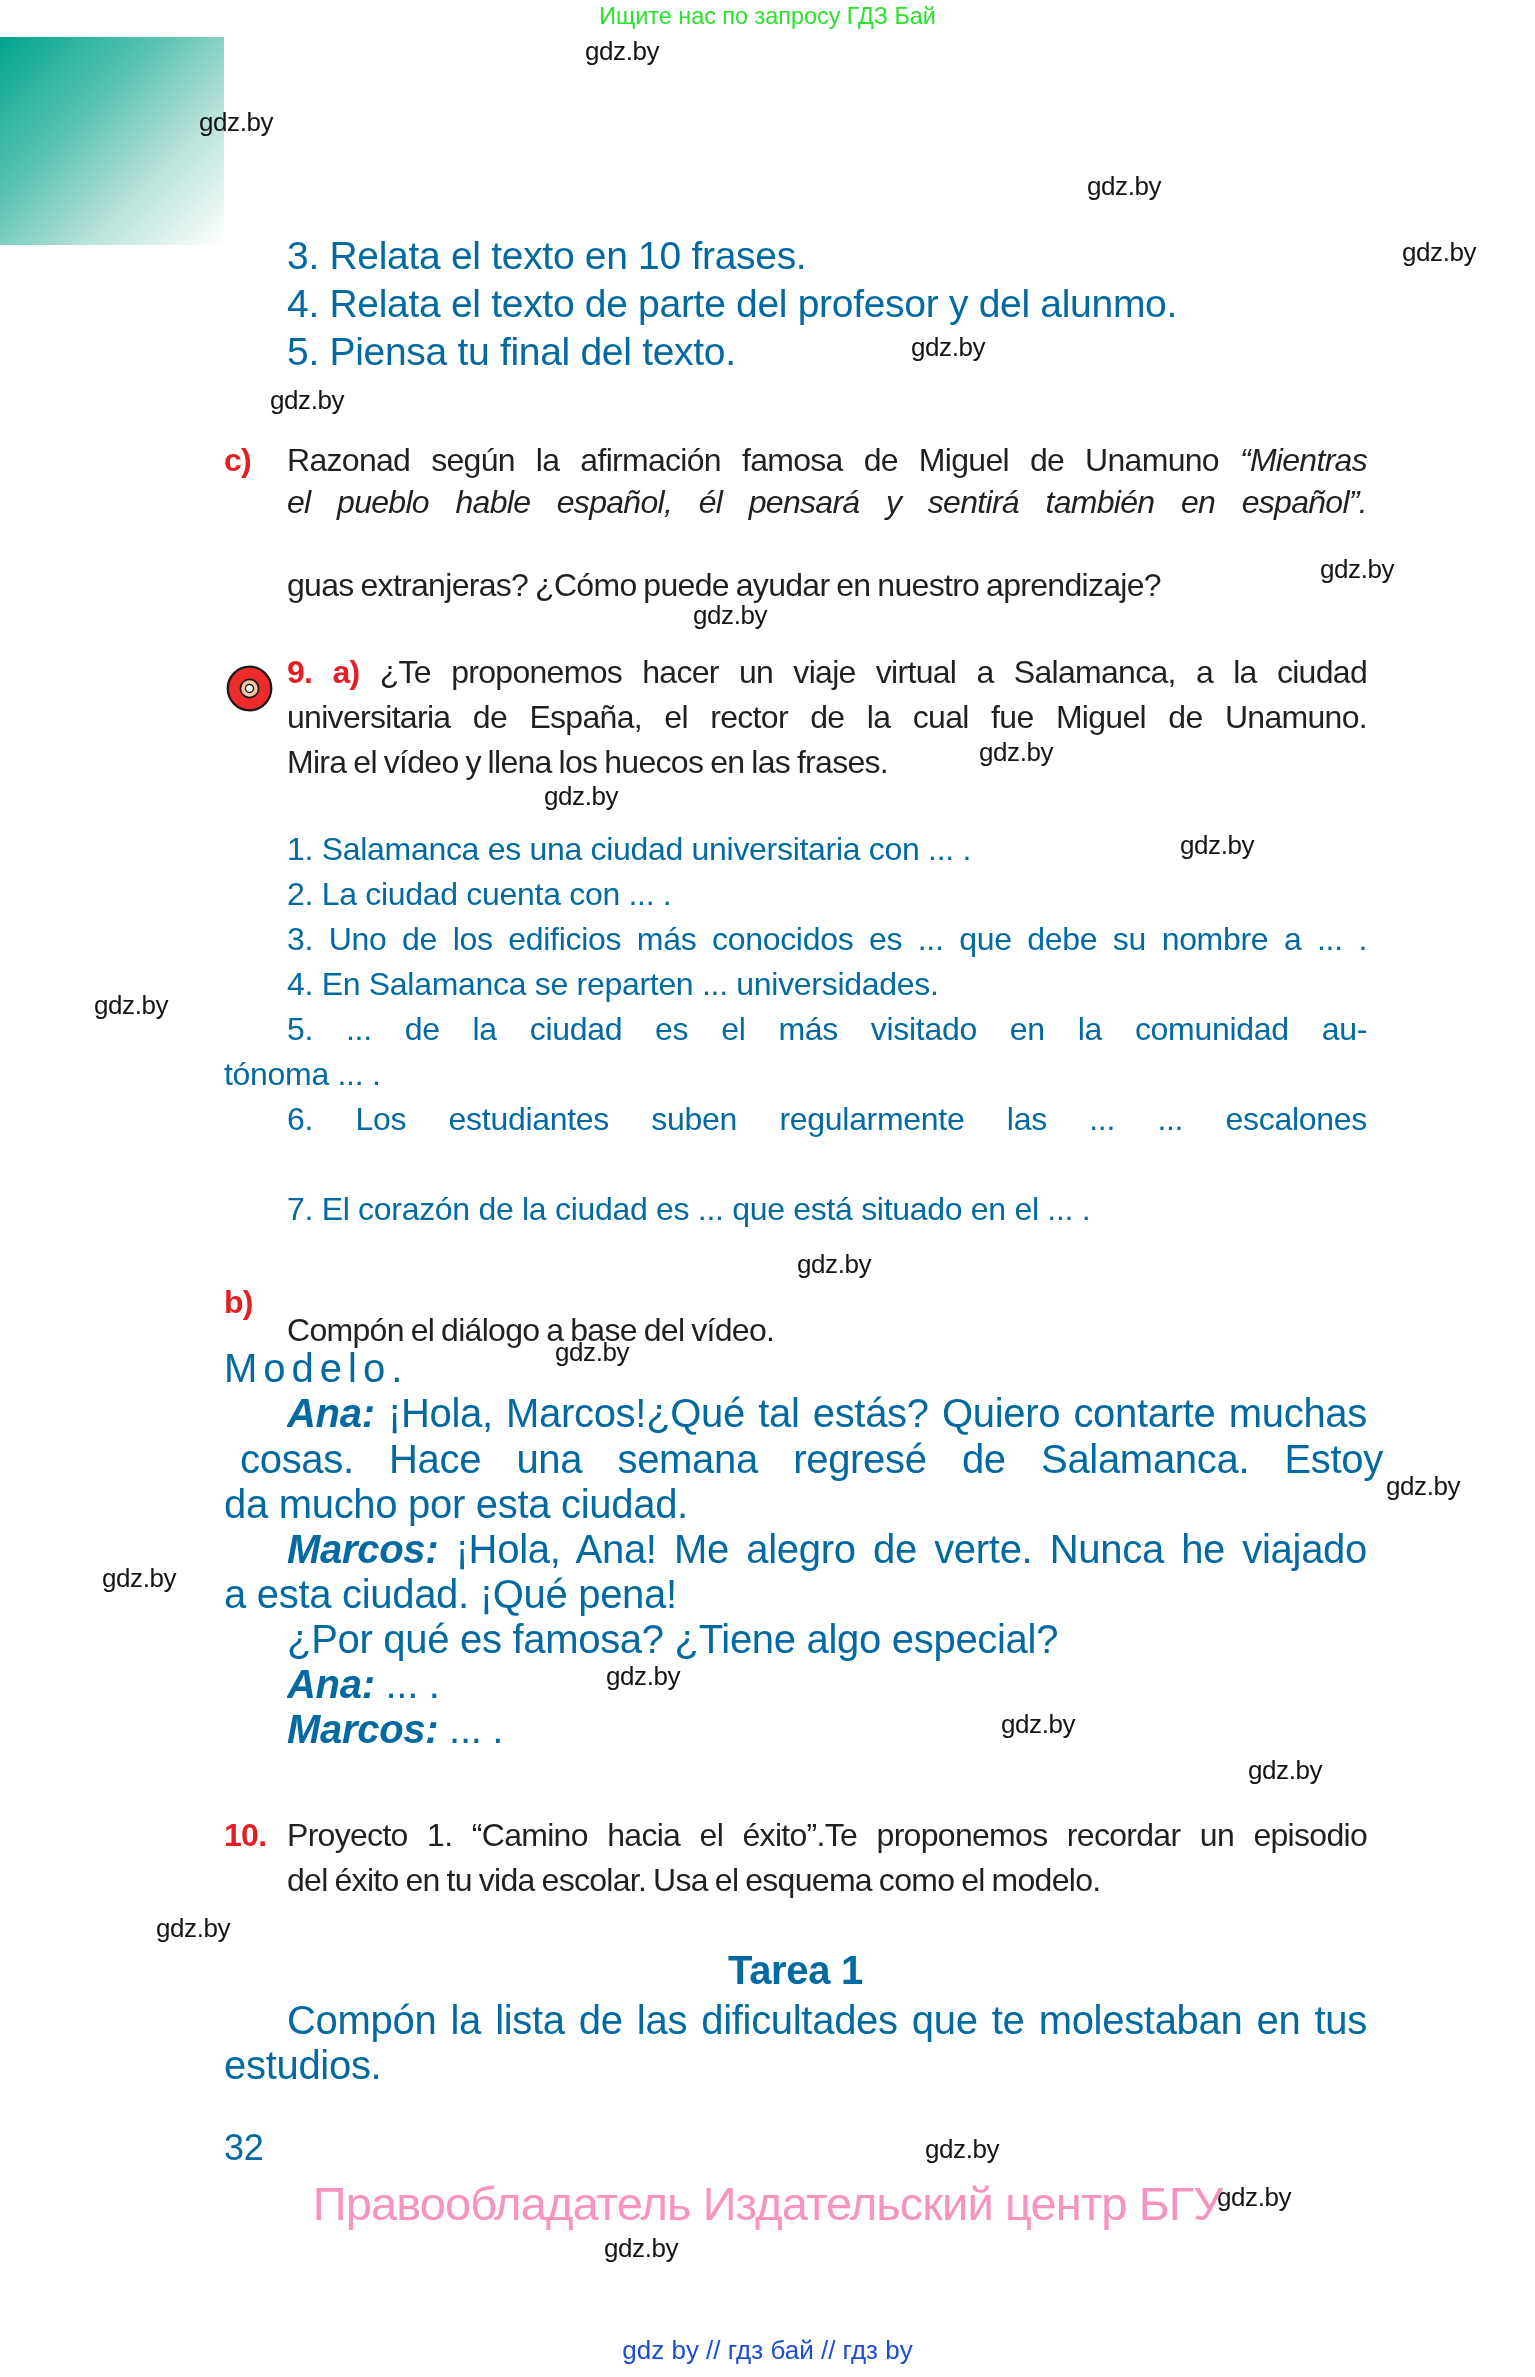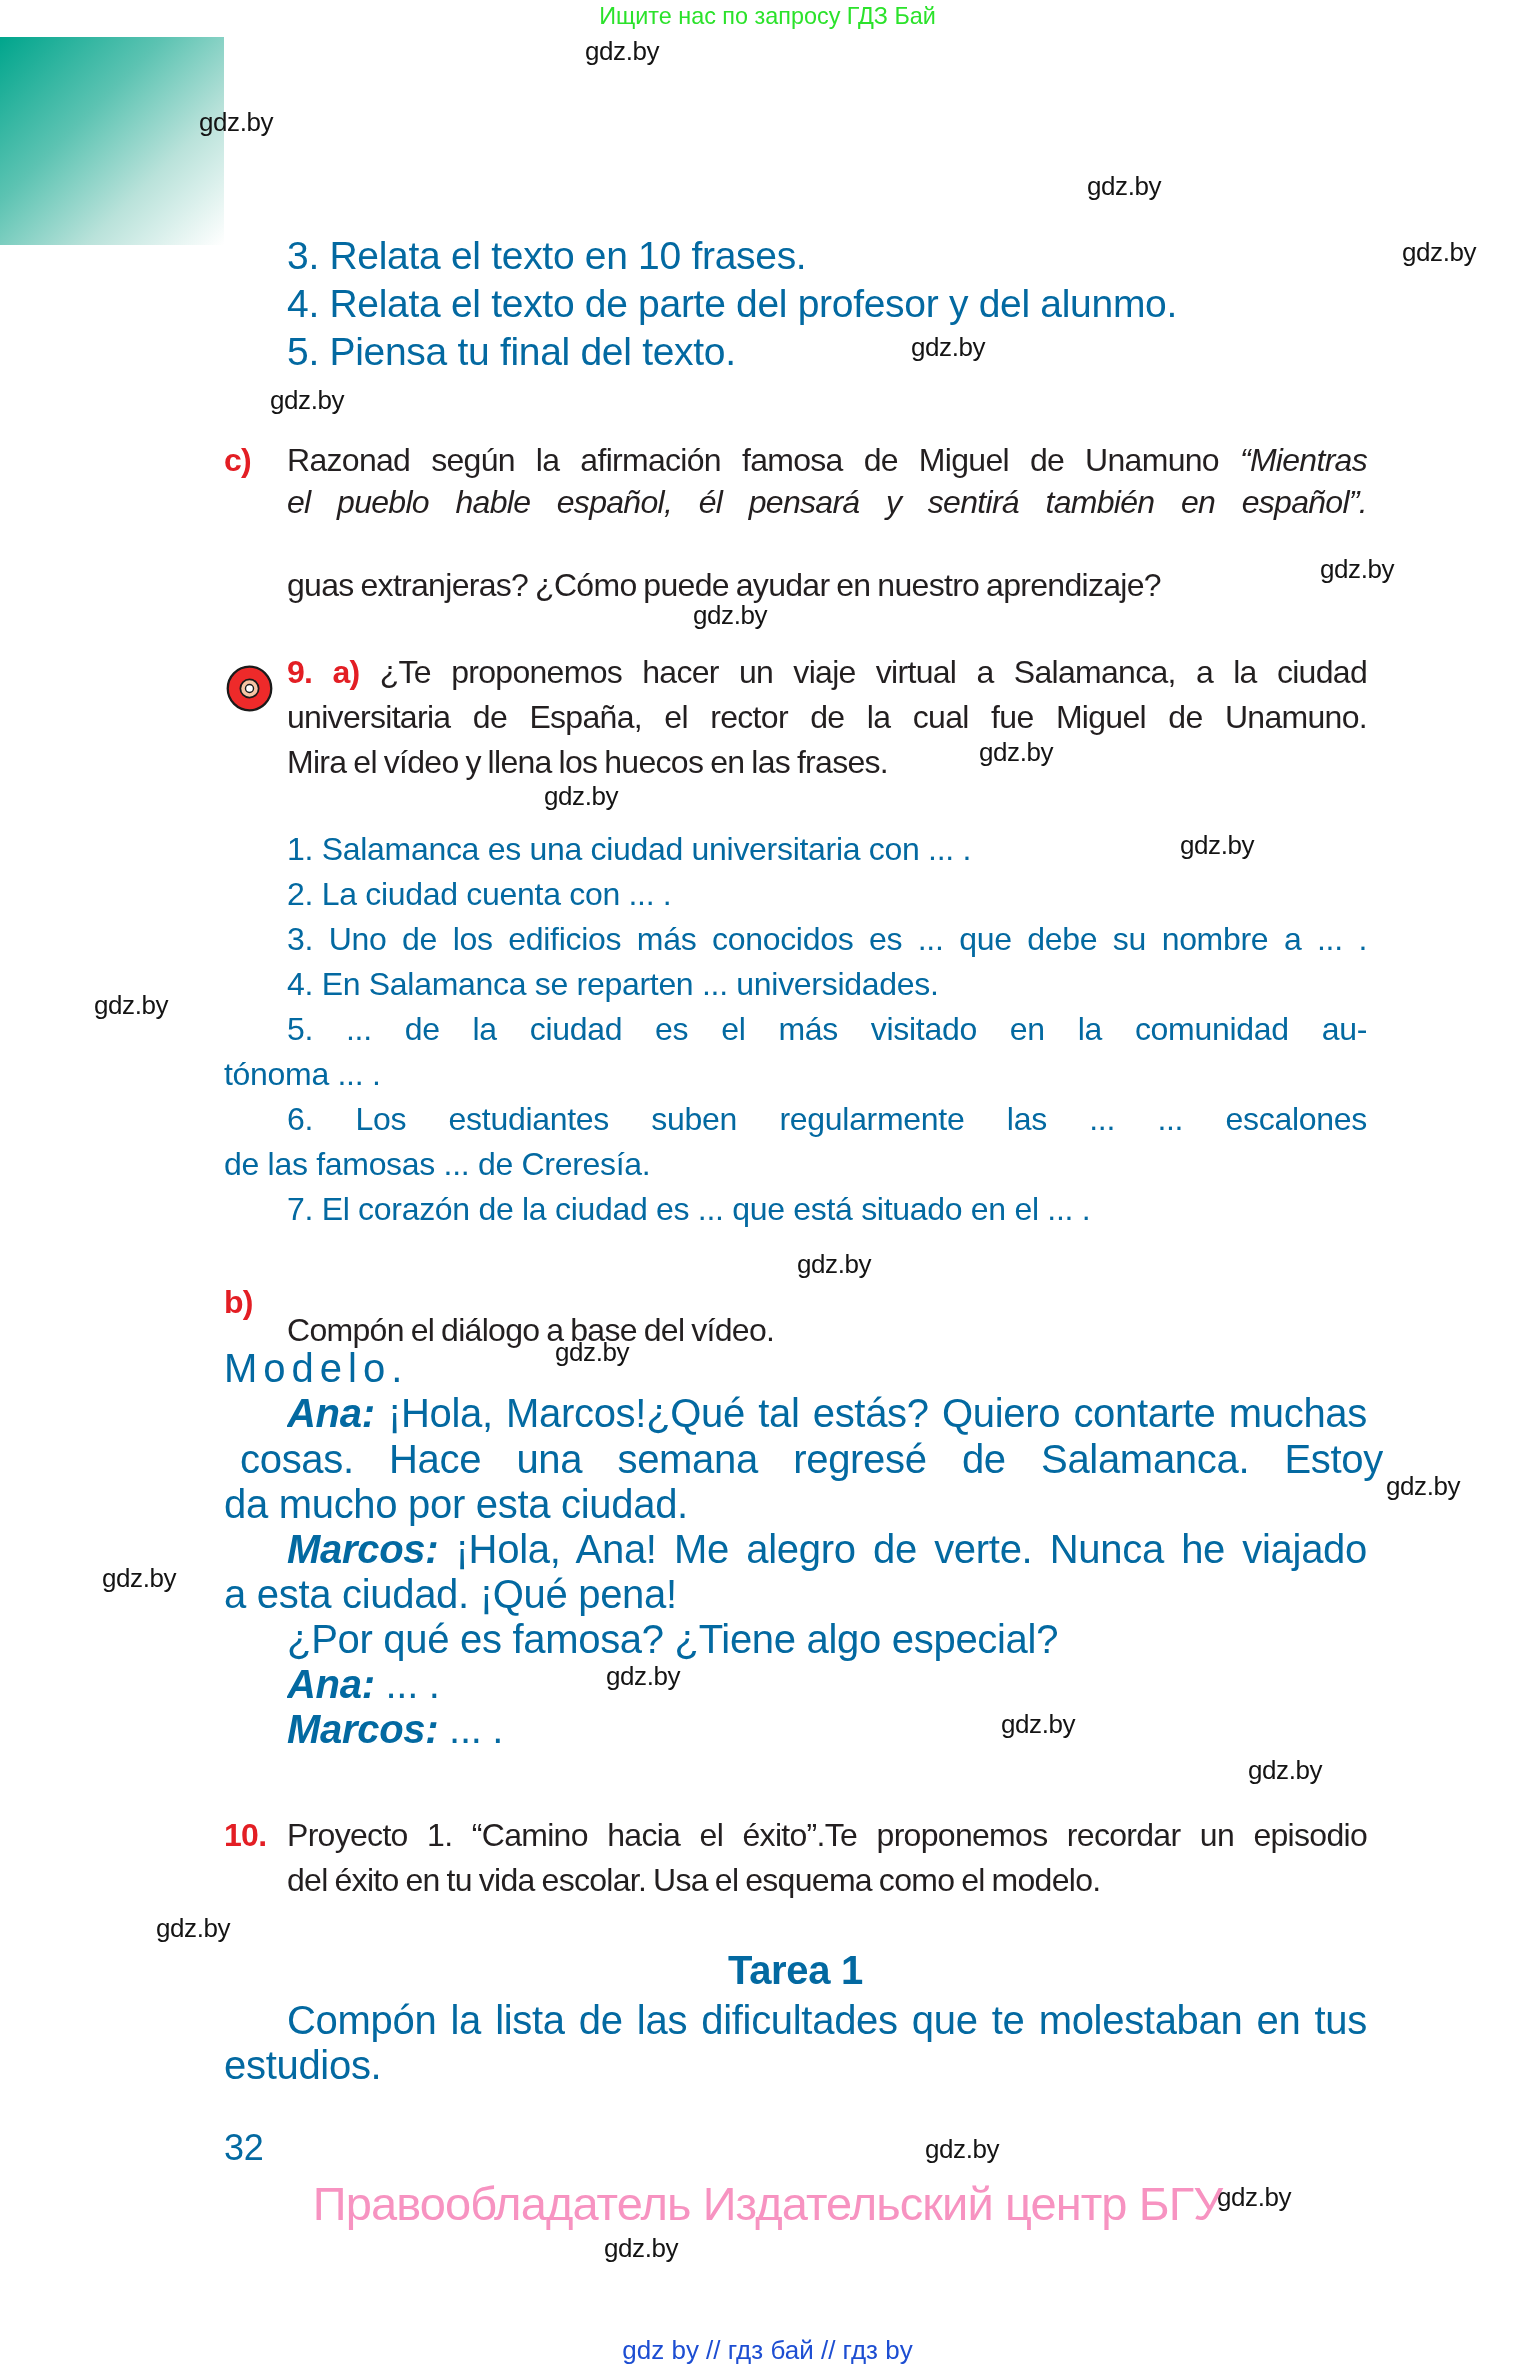--- a/index.html
+++ b/index.html
@@ -91,21 +91,20 @@
   <div class="line sans sans52 nowrap" style="left:287px;top:740px;">Mira el vídeo y llena los huecos en las frases.</div>
   <div class="line sans sans52 just" style="left:287px;top:695px;width:1080px;height:45px;">universitaria de España, el rector de la cual fue Miguel de Unamuno.</div>
 
   <div class="line serif s37 nowrap" style="left:287px;top:827px;">1. Salamanca es una ciudad universitaria con ... .</div>
   <div class="line serif s37 nowrap" style="left:287px;top:872px;">2. La ciudad cuenta con ... .</div>
   <div class="line serif s37 just" style="left:287px;top:917px;width:1080px;height:45px;">3. Uno de los edificios más conocidos es ... que debe su nombre a ... .</div>
   <div class="line serif s37 nowrap" style="left:287px;top:962px;">4. En Salamanca se reparten ... universidades.</div>
   <div class="line serif s37 just" style="left:287px;top:1007px;width:1080px;height:45px;">5. ... de la ciudad es el más visitado en la comunidad au-</div>
   <div class="line serif s37 nowrap" style="left:224px;top:1052px;">tónoma ... .</div>
   <div class="line serif s37 just" style="left:287px;top:1097px;width:1080px;height:45px;">6. Los estudiantes suben regularmente las ... ... escalones</div>
-  <div class="line serif s37 nowrap" style="left:224px;top:1142px;">de las famosas ... de Creresía.</div>
   <div class="line serif s37 nowrap" style="left:287px;top:1187px;">7. El corazón de la ciudad es ... que está situado en el ... .</div>
 
   <div class="line sans sans52 red nowrap" style="left:224px;top:1280px;">b)</div>
   <div class="line sans sans52 nowrap" style="left:287px;top:1280px;margin-top:28px;">Compón el diálogo a base del vídeo.</div>
 
   <div class="line serif s38 modelo nowrap" style="left:224px;top:1346px;">Modelo.</div>
 
   <div class="line serif s38 just" style="left:287px;top:1391px;width:1080px;height:45px;"><span class="spk">Ana:</span> <span>¡Hola, Marcos!¿Qué tal estás? Quiero contarte muchas</span></div>
   <div class="line serif s38 just" style="left:240px;top:1437px;width:1143px;height:45px;">cosas. Hace una semana regresé de Salamanca. Estoy impresiona-</div>
   <div class="line serif s38 nowrap" style="left:224px;top:1482px;">da mucho por esta ciudad.</div>

